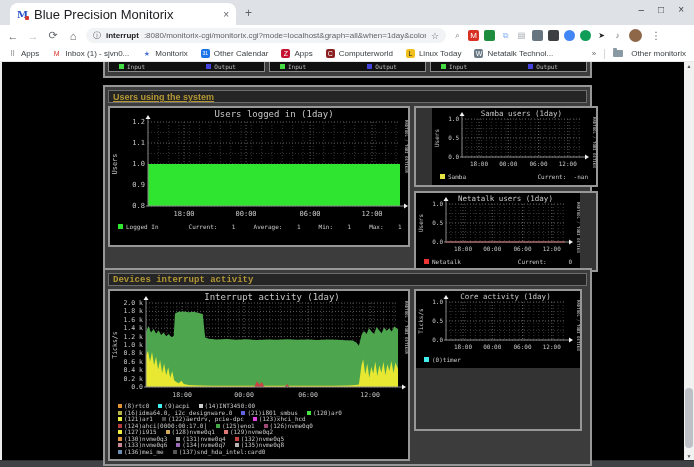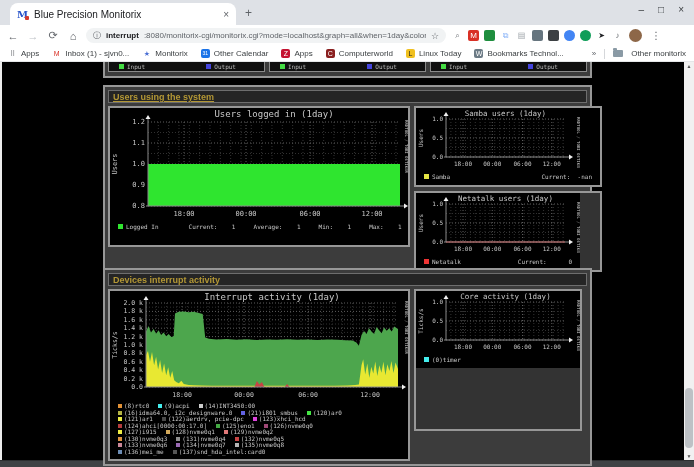--- a/index.html
+++ b/index.html
@@ -8,21 +8,21 @@
   .window { position:relative; width:694px; height:467px; }
 
   
   .tabstrip { height:25px; background:#dee1e6; position:relative; }
   .tab { position:absolute; left:10px; top:3px; width:226px; height:22px; background:#fff;
          border-radius:8px 8px 0 0; display:flex; align-items:center; padding:0 7px; gap:6px; }
   .favicon { width:11px; height:11px; font:bold 10px "DejaVu Serif",serif; color:#2753c9;
              line-height:11px; position:relative; }
   .favicon::after { content:""; position:absolute; right:-1px; bottom:0; width:4px; height:4px;
                     background:#d33a2f; border-radius:1px; }
-  .tab-title { font-size:10px; color:#202124; flex:1; white-space:nowrap; overflow:hidden; }
+  .tab-title { font-size:13px; color:#202124; flex:1; white-space:nowrap; overflow:hidden; }
   .tab-close { font-size:10px; color:#5f6368; }
   .newtab { position:absolute; left:245px; top:6px; font-size:12px; color:#5f6368; }
   .wincontrols { position:absolute; right:10px; top:4px; display:flex; gap:14px;
                  font-size:10px; color:#3c4043; }
   .toolbar { height:21px; background:#fff; display:flex; align-items:center; padding:0 6px; gap:6px; }
   .navbtn { font-size:11px; color:#5f6368; width:14px; text-align:center; }
   .navbtn.disabled { color:#bdc1c6; }
   .omnibox { flex:0 0 360px; height:15px; background:#f1f3f4; border-radius:8px; display:flex;
              align-items:center; padding:0 7px; gap:5px; font-size:8px; color:#5f6368; overflow:hidden; }
   .urlhost { color:#202124; font-weight:bold; white-space:nowrap; }
@@ -157,21 +157,21 @@
         <div class="bm">
           <span class="bmicon" style="background: rgb(138, 31, 31); color: rgb(255, 255, 255); font-size: 7px;">C</span>
           <span>Computerworld</span>
         </div>
         <div class="bm">
           <span class="bmicon" style="background: rgb(240, 192, 32); color: rgb(34, 34, 34); font-size: 7px;">L</span>
           <span>Linux Today</span>
         </div>
         <div class="bm">
           <span class="bmicon" style="background: rgb(107, 122, 133); color: rgb(255, 255, 255); font-size: 7px;">W</span>
-          <span>Bookmarks Technol...</span>
+          <span>Netatalk Technol...</span>
         </div>
       </div>
     <div class="bmright">
       <span style="color:#5f6368;">»</span>
       <span class="sep"></span>
       <span class="folder"></span>
       <span>Other monitorix</span>
     </div>
   </div>
 
@@ -275,21 +275,21 @@
                   <text x="295" y="12" font-size="4" fill="#585858" transform="rotate(90 295 12)">RRDTOOL / TOBI OETIKER</text>
                 </svg><div class="leg">
                   <div class="legrow">
                     <span><span class="sq" style="background:#2fe52f;margin-right:3px"></span>Logged In</span>
                     <span class="stats" style="margin-left: 26px;">Current:    1     Average:    1     Min:    1     Max:    1</span>
                   </div>
                 </div></div>
           </div>
           <div class="rcol">
             <div class="cell">
-              <div class="graph pad-sm" style="width: 184px;"><svg width="164" height="60">
+              <div class="graph pad-sm" style="width: 164px; margin-left: 16px;"><svg width="164" height="60">
                     <rect x="0" y="0" width="164" height="60" fill="#000"></rect>
                     <line x1="34.879" y1="11" x2="34.879" y2="49" stroke="#343434" stroke-dasharray="1,2"></line>
                     <line x1="39.758" y1="11" x2="39.758" y2="49" stroke="#343434" stroke-dasharray="1,2"></line>
                     <line x1="44.637" y1="11" x2="44.637" y2="49" stroke="#343434" stroke-dasharray="1,2"></line>
                     <line x1="49.516000000000005" y1="11" x2="49.516000000000005" y2="49" stroke="#343434" stroke-dasharray="1,2"></line>
                     <line x1="54.395" y1="11" x2="54.395" y2="49" stroke="#343434" stroke-dasharray="1,2"></line>
                     <line x1="59.274" y1="11" x2="59.274" y2="49" stroke="#343434" stroke-dasharray="1,2"></line>
                     <line x1="64.153" y1="11" x2="64.153" y2="49" stroke="#343434" stroke-dasharray="1,2"></line>
                     <line x1="69.03200000000001" y1="11" x2="69.03200000000001" y2="49" stroke="#343434" stroke-dasharray="1,2"></line>
                     <line x1="73.911" y1="11" x2="73.911" y2="49" stroke="#343434" stroke-dasharray="1,2"></line>
@@ -394,21 +394,21 @@
                       <span><span class="sq" style="background:#ee3333;margin-right:3px"></span>Netatalk</span>
                       <span class="stats">Current:      0</span>
                     </div>
                   </div></div>
             </div>
           </div>
         </div>
       </div>
 
       <div class="section" style="position:absolute; left:0; top:206px; width:489px;">
-        <div class="section-title" style="color: rgb(179, 151, 53);">Devices interrupt activity</div>
+        <div class="section-title" style="color: rgb(179, 151, 53); font-family: Liberation Mono, monospace;">Devices interrupt activity</div>
         <div class="section-body">
           <div class="cell">
             <div class="graph pad-sm" style="width: 298px;"><svg width="298" height="108">
                   <rect x="0" y="0" width="298" height="108" fill="#000"></rect>
                   <line x1="46.332" y1="12" x2="46.332" y2="96" stroke="#343434" stroke-dasharray="1,2"></line>
                   <line x1="56.664" y1="12" x2="56.664" y2="96" stroke="#343434" stroke-dasharray="1,2"></line>
                   <line x1="66.996" y1="12" x2="66.996" y2="96" stroke="#343434" stroke-dasharray="1,2"></line>
                   <line x1="77.328" y1="12" x2="77.328" y2="96" stroke="#343434" stroke-dasharray="1,2"></line>
                   <line x1="87.66" y1="12" x2="87.66" y2="96" stroke="#343434" stroke-dasharray="1,2"></line>
                   <line x1="97.992" y1="12" x2="97.992" y2="96" stroke="#343434" stroke-dasharray="1,2"></line>

